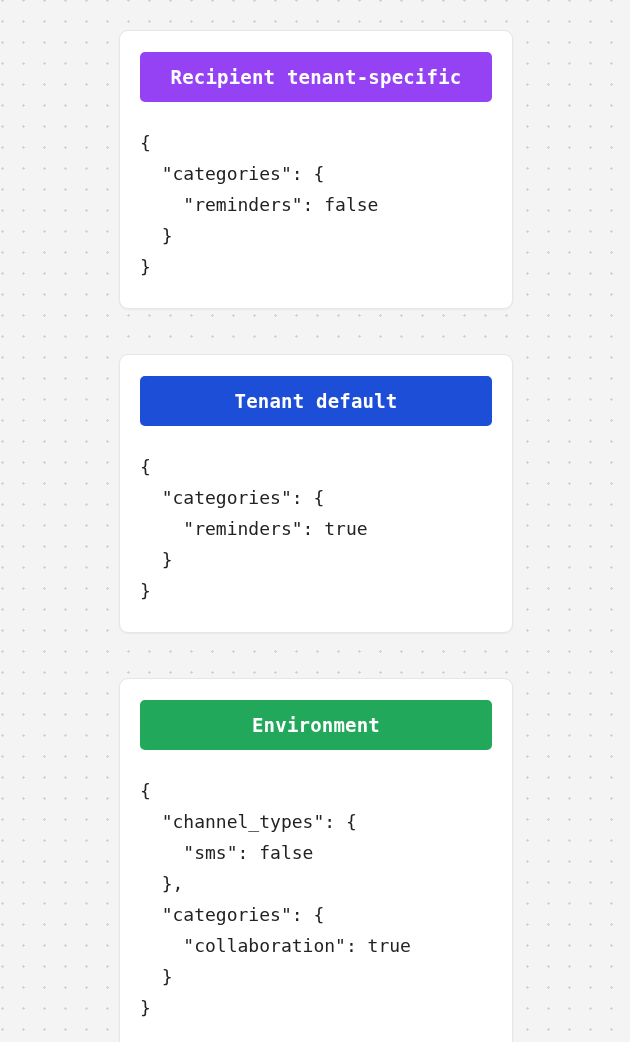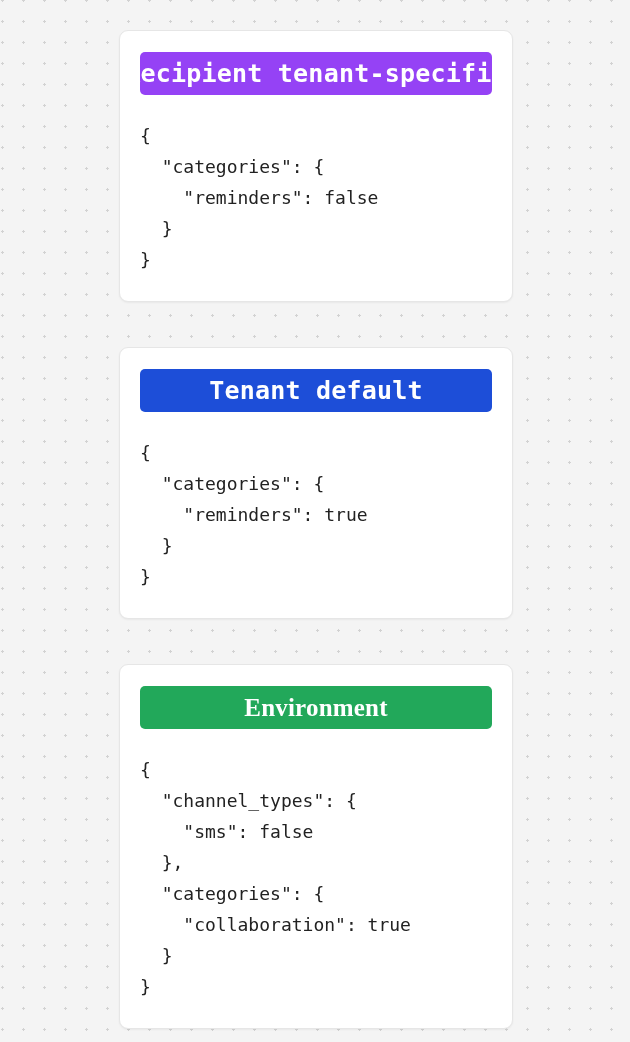--- a/index.html
+++ b/index.html
@@ -31,27 +31,27 @@
   .card {
     background: #ffffff;
     border-radius: 9px;
     border: 1px solid #e6e6e6;
     box-shadow: 0 1px 2px rgba(0,0,0,0.05);
     padding: 21px 20px 26px 20px;
   }
 
   .card-header {
     border-radius: 5px;
-    height: 43px;
+    height: 50px;
     display: flex;
     align-items: center;
     justify-content: center;
     color: #ffffff;
     font-family: "DejaVu Sans Mono", "Liberation Mono", monospace;
-    font-size: 25px;
+    font-size: 19px;
     font-weight: 700;
     letter-spacing: 0.2px;
     white-space: nowrap;
   }
 
   .card-code {
     margin-top: 25px;
     font-family: "DejaVu Sans Mono", "Liberation Mono", monospace;
     font-size: 18px;
     line-height: 31px;
@@ -77,21 +77,21 @@
   <div class="card">
     <div class="card-header" style="background-color: #1d4ed8;">Tenant default</div>
     <pre class="card-code">{
   "categories": {
     "reminders": true
   }
 }</pre>
   </div>
 
   <div class="card">
-    <div class="card-header" style="background-color: rgb(34, 168, 90); font-family: Liberation Serif, serif;">Environment</div>
+    <div class="card-header" style="background-color: rgb(34, 168, 90);">Environment</div>
     <pre class="card-code">{
   "channel_types": {
     "sms": false
   },
   "categories": {
     "collaboration": true
   }
 }</pre>
   </div>
 

